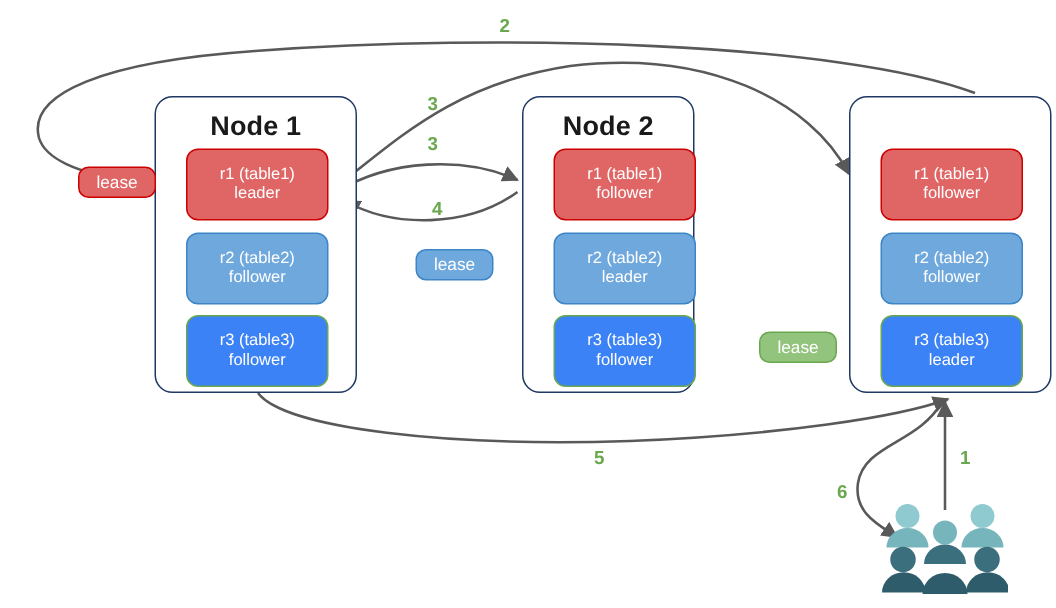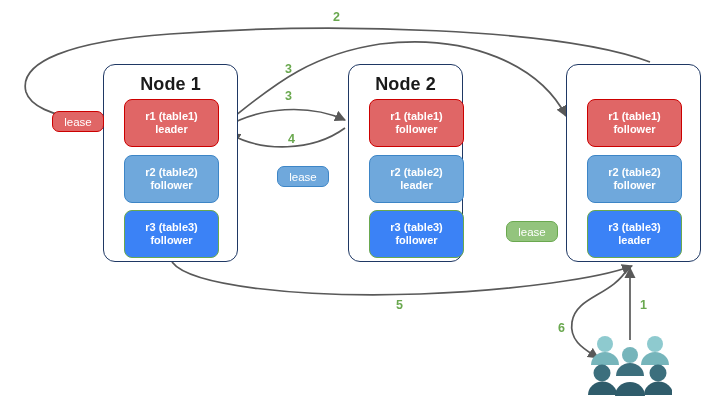--- a/index.html
+++ b/index.html
@@ -24,21 +24,20 @@
   .replica{
     position:absolute;
     box-sizing:border-box;
     border-radius:8px;
     border-width:1.6px;border-style:solid;
     display:flex;flex-direction:column;
     align-items:center;justify-content:center;
     color:#ffffff;
     font-size:11px;line-height:13.5px;
     text-align:right;
-    font-weight:bold;
   }
   .replica span{display:block;}
   .rep-red  {background:#e06666;border-color:#cc0000;}
   .rep-blue {background:#6fa8dc;border-color:#3d85c6;}
   .rep-green{background:#3b82f6;border-color:#6aa84f;}
 
   .lease{
     position:absolute;
     box-sizing:border-box;
     border-radius:7px;

